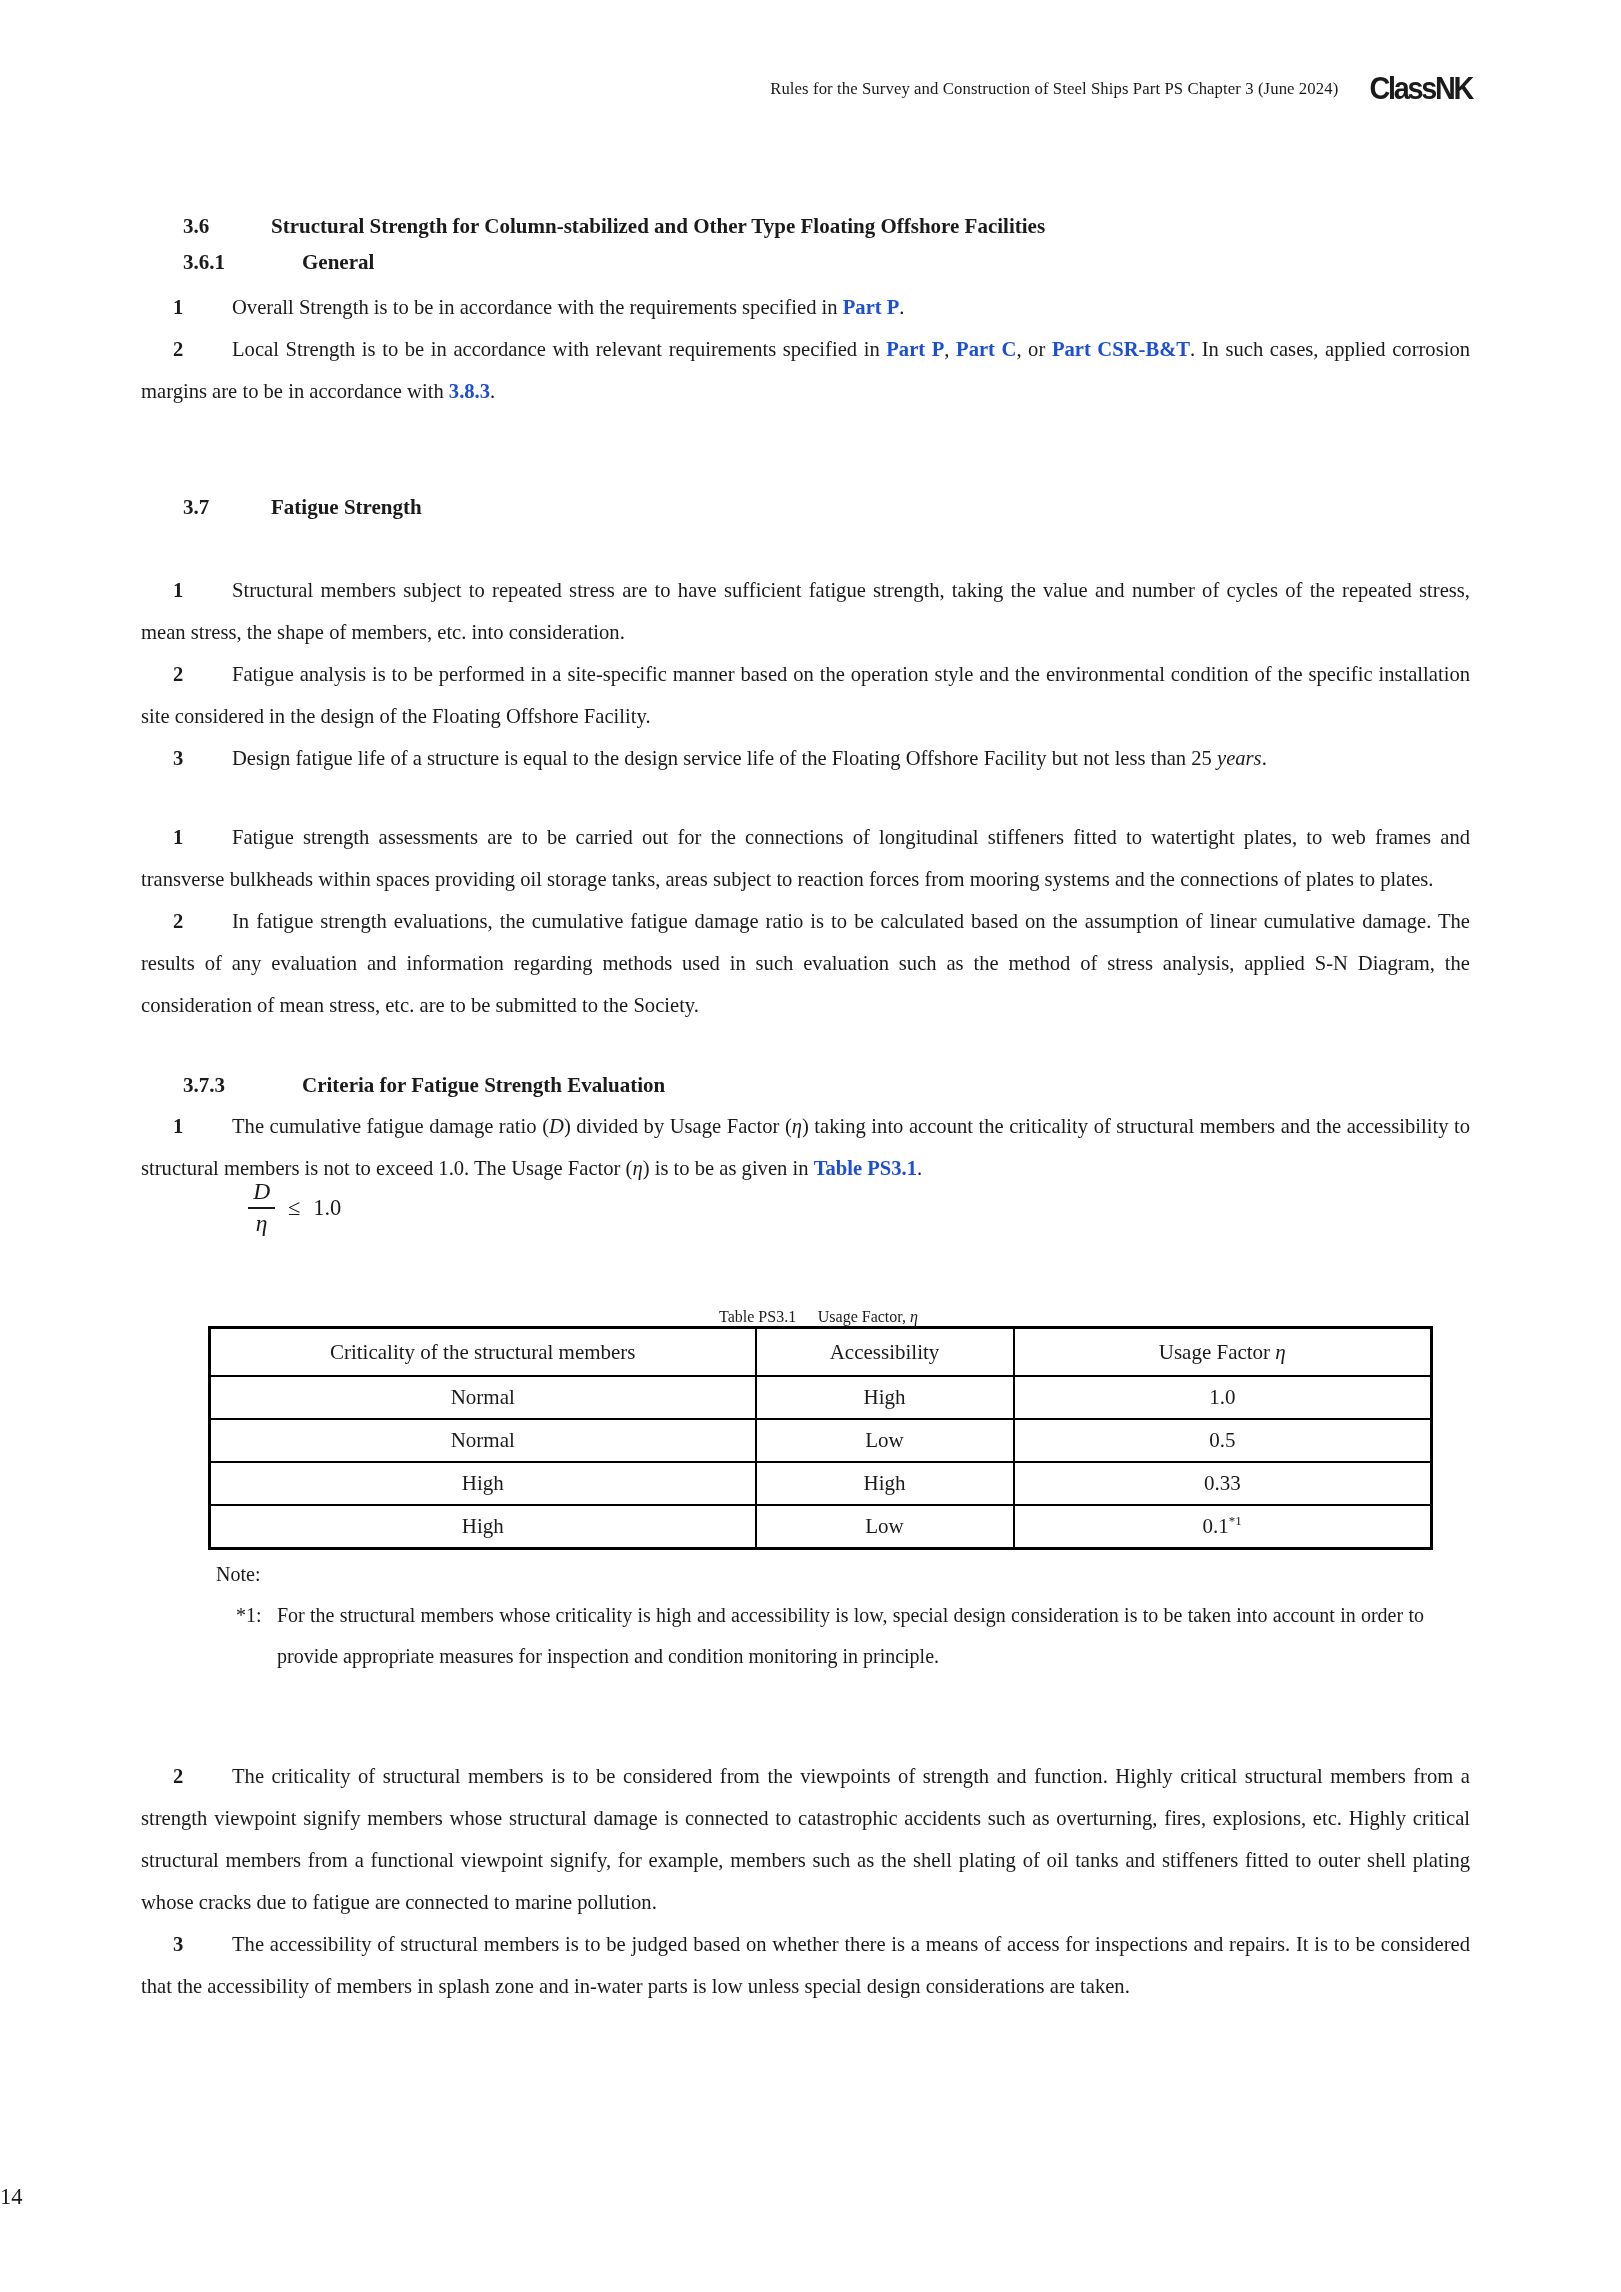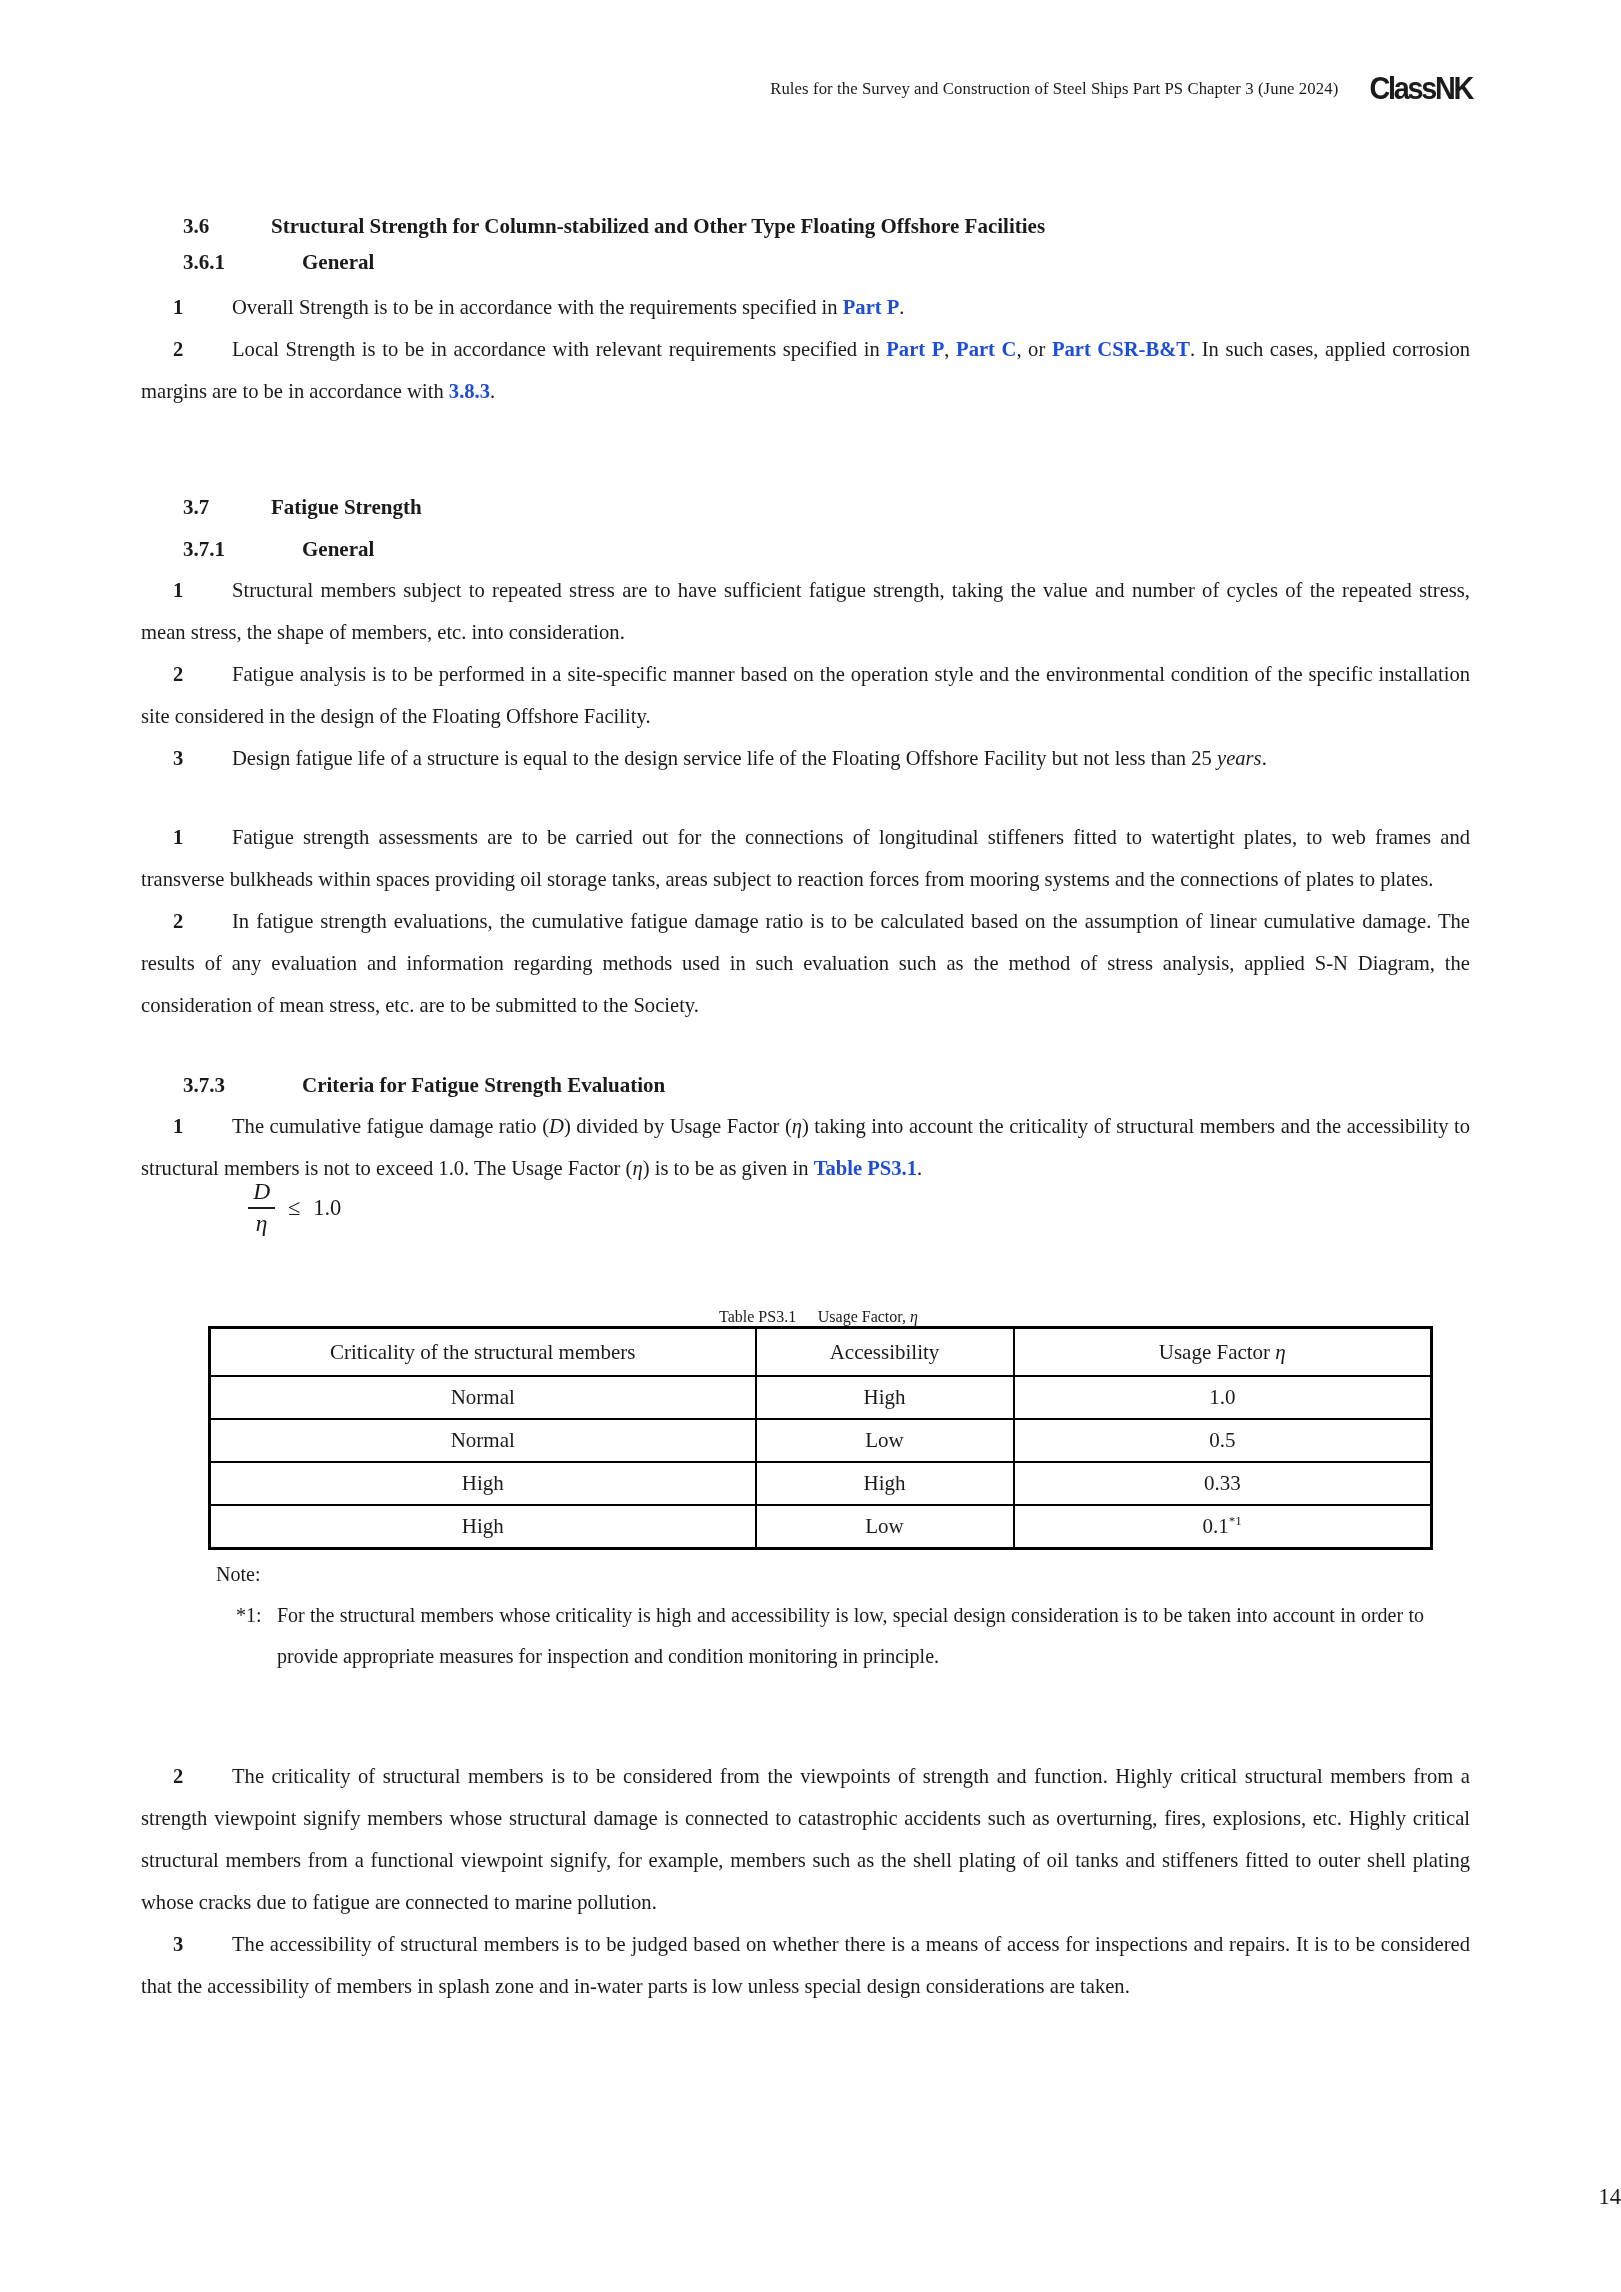--- a/index.html
+++ b/index.html
@@ -81,21 +81,21 @@
   .ps-table thead th { height:46px; }
   .ps-table tbody td { height:41px; }
 
   
   .note { top:1554px; left:216px; width:1215px; font-size:20px; line-height:41px; }
   .note-label { }
   .note-item { padding-left:61px; text-indent:-41px; width:1147px; text-align:justify; }
   .note-marker { display:inline-block; width:41px; text-indent:0; }
 
   
-  .footer { top:2184px; left:0; width:1621px; text-align:right; font-size:22.5px; line-height:26.5px; }
+  .footer { top:2184px; left:0; width:1621px; text-align:left; font-size:22.5px; line-height:26.5px; }
 </style>
 </head>
 <body>
 
 <div class="page">
 
   <div class="doc-header">
     <span class="doc-header-title">Rules for the Survey and Construction of Steel Ships Part PS Chapter 3 (June 2024)</span>
     <span class="logo">ClassNK</span>
   </div>
@@ -110,23 +110,20 @@
 
   <div class="abs para-group" style="top:286px">
     <p class="body"><span class="pnum">1</span><span><span>Overall Strength is to be in accordance with the requirements specified in </span><span class="lnk">Part P</span><span>.</span></span></p>
     <p class="body"><span class="pnum">2</span><span><span>Local Strength is to be in accordance with relevant requirements specified in </span><span class="lnk">Part P</span><span>, </span><span class="lnk">Part C</span><span>, or </span><span class="lnk">Part CSR-B&amp;T</span><span>. In such cases, applied corrosion margins are to be in accordance with </span><span class="lnk">3.8.3</span><span>.</span></span></p>
   </div>
 
   <div class="abs h2" style="top:450px">
     <span class="hnum">3.7</span><span>Fatigue Strength</span>
   </div>
 
-  <div class="abs h3" style="top:536px">
-    <span class="hnum">3.7.1</span><span>General</span>
-  </div>
 
   <div class="abs para-group" style="top:569px">
     <p class="body"><span class="pnum">1</span><span><span>Structural members subject to repeated stress are to have sufficient fatigue strength, taking the value and number of cycles of the repeated stress, mean stress, the shape of members, etc. into consideration.</span></span></p>
     <p class="body"><span class="pnum">2</span><span><span>Fatigue analysis is to be performed in a site-specific manner based on the operation style and the environmental condition of the specific installation site considered in the design of the Floating Offshore Facility.</span></span></p>
     <p class="body"><span class="pnum">3</span><span><span>Design fatigue life of a structure is equal to the design service life of the Floating Offshore Facility but not less than 25 </span><span class="it">years</span><span>.</span></span></p>
   </div>
 
 
   <div class="abs para-group" style="top:816px">
     <p class="body"><span class="pnum">1</span><span><span>Fatigue strength assessments are to be carried out for the connections of longitudinal stiffeners fitted to watertight plates, to web frames and transverse bulkheads within spaces providing oil storage tanks, areas subject to reaction forces from mooring systems and the connections of plates to plates.</span></span></p>

